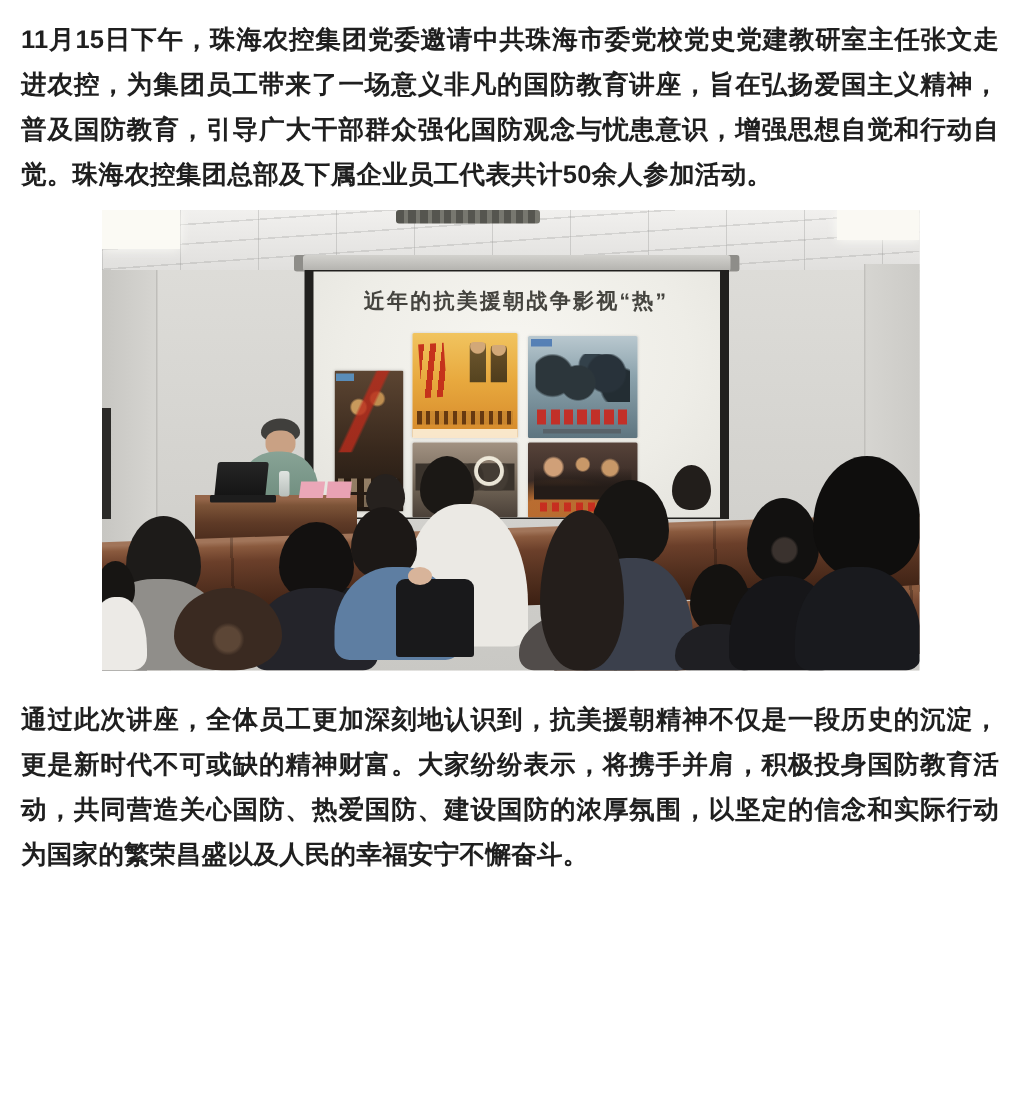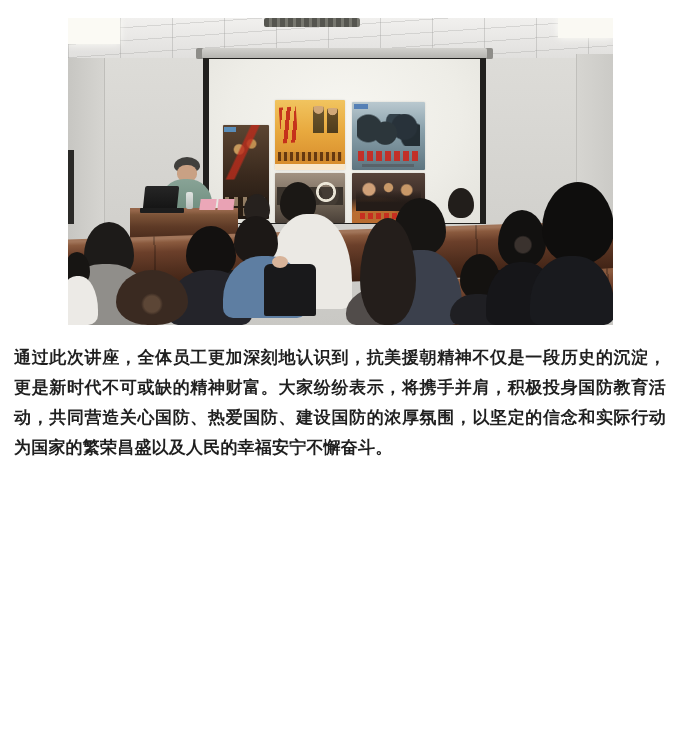--- a/index.html
+++ b/index.html
@@ -23,20 +23,21 @@
   .slide-title{
     position:absolute;left:0;top:11px;width:100%;text-align:center;
     font-size:14px;font-weight:bold;color:#45443f;letter-spacing:1.5px;
   }
 </style>
 </head>
 <body>
 
 <div>
 
+  <p class="para">11月15日下午，珠海农控集团党委邀请中共珠海市委党校党史党建教研室主任张文走进农控，为集团员工带来了一场意义非凡的国防教育讲座，旨在弘扬爱国主义精神，普及国防教育，引导广大干部群众强化国防观念与忧患意识，增强思想自觉和行动自觉。珠海农控集团总部及下属企业员工代表共计50余人参加活动。</p>
 
   <figure class="photo">
 
     <div class="abs" style="left:0;top:0;width:545px;height:46px;z-index:1;
       background:
         repeating-linear-gradient(90deg, rgba(150,150,148,.35) 0 1px, transparent 1px 52px),
         repeating-linear-gradient(176deg, rgba(150,150,148,.28) 0 1px, transparent 1px 13px),
         linear-gradient(180deg,#f1f0ee,#dedddb);"></div>
     <div class="abs" style="left:0;top:0;width:52px;height:26px;z-index:2;background:#fbfaf4;box-shadow:0 0 8px rgba(255,255,250,.9);"></div>
     <div class="abs" style="left:490px;top:0;width:55px;height:20px;z-index:2;background:#faf9f3;box-shadow:0 0 8px rgba(255,255,250,.9);"></div>
@@ -50,20 +51,21 @@
     <div class="abs" style="left:508px;top:36px;width:37px;height:210px;z-index:2;
       background:linear-gradient(270deg,#cbcac6,#d6d5d1);border-left:1px solid #c1c0bc;"></div>
     <div class="abs" style="left:0;top:132px;width:6px;height:74px;z-index:3;background:#2b2a28;"></div>
 
     <div class="abs" style="left:128px;top:30px;width:297px;height:11px;z-index:3;border-radius:2px;
       background:linear-gradient(180deg,#d2d1cd,#b2b1ad);box-shadow:inset 6px 0 0 #8e8d89, inset -6px 0 0 #8e8d89;"></div>
     <div class="abs" style="left:135px;top:40px;width:283px;height:166px;z-index:3;background:#21201e;"></div>
     <div class="abs" style="left:141px;top:41px;width:271px;height:164px;z-index:4;overflow:hidden;
       background:radial-gradient(ellipse at 50% 35%, #f7f6f1 0%, #eeede7 60%, #e3e2dc 100%);">
 
+      <div class="slide-title">近年的抗美援朝战争影视“热”</div>
 
       <div class="poster" style="left:14px;top:66px;width:46px;height:94px;
         background:
           linear-gradient(115deg, transparent 38%, rgba(186,44,28,.8) 41% 50%, transparent 53%) no-repeat 0 0/100% 58%,
           radial-gradient(circle at 35% 26%, #c89a5c 0 6%, transparent 8%),
           radial-gradient(circle at 62% 20%, #bf8e50 0 5%, transparent 7%),
           repeating-linear-gradient(90deg, rgba(216,188,152,.6) 0 4px, rgba(40,28,18,.9) 4px 9px) no-repeat 2px 72px/42px 9px,
           repeating-linear-gradient(90deg, rgba(216,188,152,.5) 0 4px, rgba(40,28,18,.9) 4px 9px) no-repeat 2px 83px/42px 8px,
           linear-gradient(180deg,#5c4532 0%, #39291d 55%, #1f1711 100%);">
         <div class="abs" style="left:1px;top:2px;width:12px;height:5px;background:#5a9ad0;opacity:.85;"></div>

